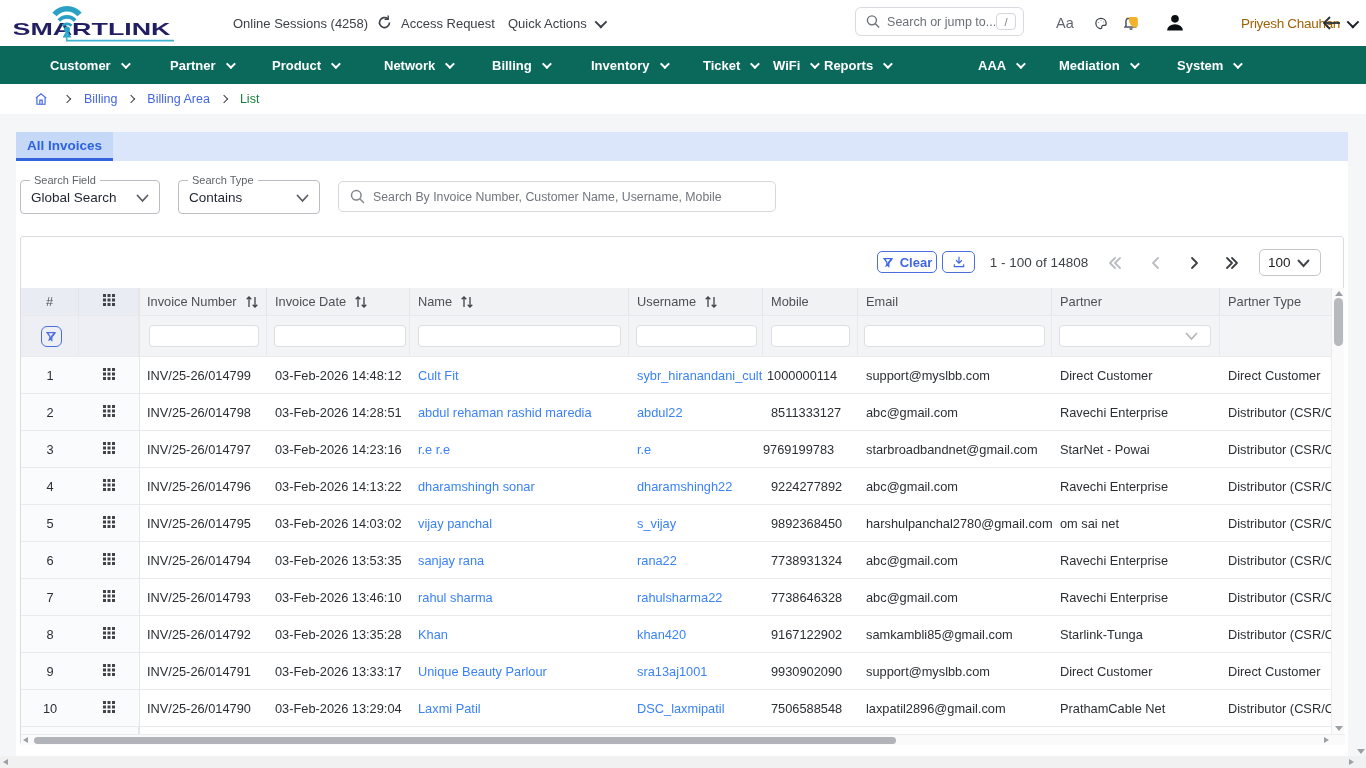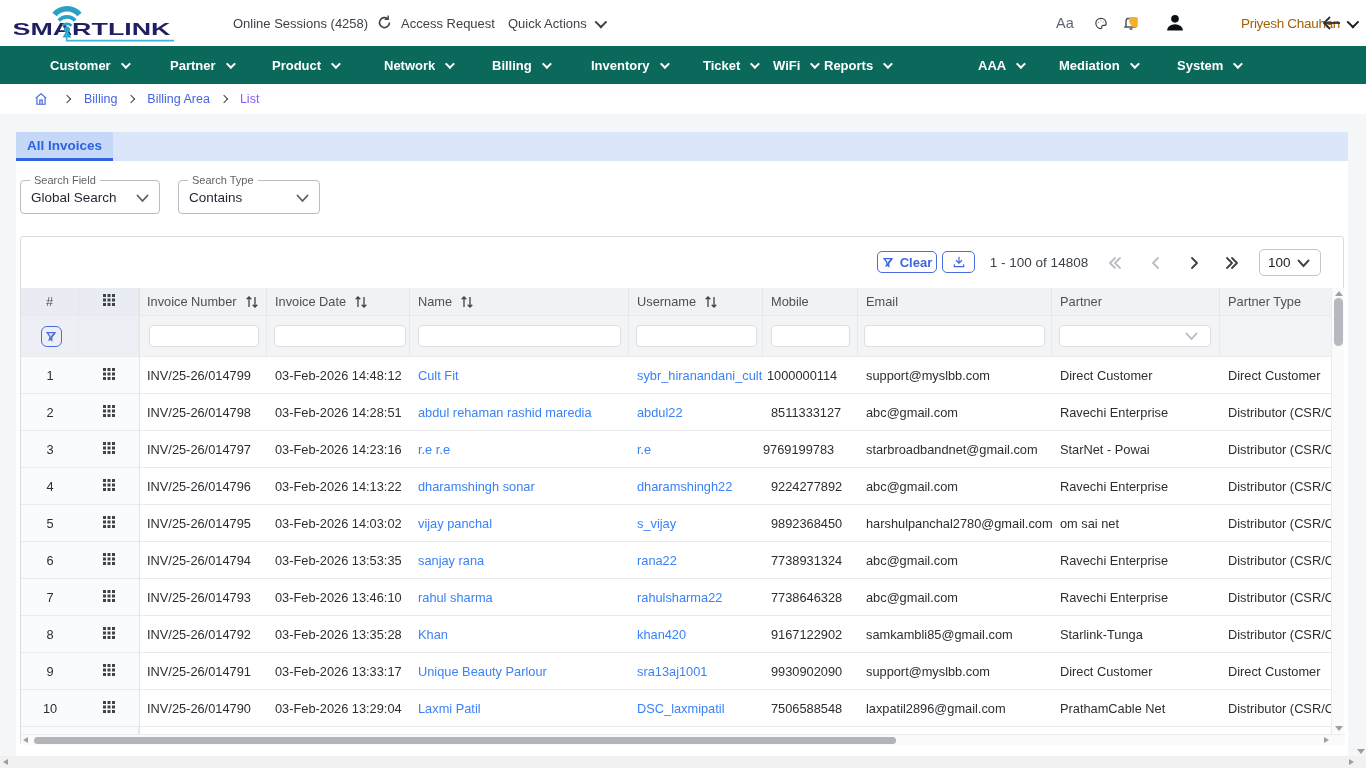--- a/index.html
+++ b/index.html
@@ -81,20 +81,28 @@
     <path d="M52.7 31 V 38.6 H 160" stroke="#3eb4d2" stroke-width="1.7" fill="none"></path>
   </svg>
   <div class="mid" style="left:233px">Online Sessions&nbsp;(4258)</div>
   <svg style="position:absolute;left:377px;top:15px" width="15" height="15" viewBox="0 0 15 15" fill="none" stroke="#3c4248" stroke-width="1.6">
     <path d="M12.5 7.5 a5 5 0 1 1 -1.7 -3.7"></path>
       <path d="M11.2 0.6 v3.6 h-3.6" stroke-width="1.4" fill="none"></path>
   </svg>
   <div class="mid" style="left:508px">Quick Actions<span class="chev"></span></div>
   <div class="mid" style="left:401px">Access Request</div>
 
+  <div id="srchpill">
+    <svg style="margin-left:10px;margin-right:7px" width="15" height="15" viewBox="0 0 15 15" fill="none" stroke="#6b7178" stroke-width="1.5">
+      <circle cx="6.3" cy="6.3" r="4.8"></circle>
+        <path d="M10 10 L14 14"></path>
+    </svg>
+    Search or jump to...
+    <span class="slash">/</span>
+  </div>
 
   <div class="hicon" style="left:1056px;color:#5f6570;font-size:14.5px">Aa</div>
   <div class="hicon" style="left:1094px">
     <svg width="14" height="13" viewBox="0 0 24 24" fill="none" stroke="#3a4047" stroke-width="2.2">
       <path d="M12 2.5 C6.5 2.5 2.5 6.5 2.5 11.5 C2.5 16 6 20.5 10.5 21.5 C12.5 21.9 13.8 20.6 13.4 19 C13 17.2 14 15.6 16 15.6 h2.3 C20.2 15.6 21.5 14 21.5 11.8 C21.3 6.3 17 2.5 12 2.5 z"></path>
       <circle cx="7.5" cy="10" r="0.9" fill="#3a4047" stroke="none"></circle>
         <circle cx="12" cy="6.8" r="0.9" fill="#3a4047" stroke="none"></circle>
         <circle cx="16.8" cy="9.3" r="0.9" fill="#3a4047" stroke="none"></circle>
     </svg>
   </div>
@@ -145,41 +153,48 @@
     <span class="csep"></span>
     <span style="width:14px"></span>
   <a>Billing</a>
   <span style="width:11px"></span>
     <span class="csep"></span>
     <span style="width:13px"></span>
   <a>Billing Area</a>
   <span style="width:11px"></span>
     <span class="csep"></span>
     <span style="width:13px"></span>
-  <span style="color:#8b5cf6">List</span>
+  <span style="color:#15803d">List</span>
 </div>
 
 <div id="panel">
   <div id="tabs">
       <div id="tabact">All Invoices</div>
     </div>
 
   <div class="fieldset" style="left:4px;top:48px;width:140px;">
     <span class="lbl">Search Field</span>
       <span class="val">Global Search</span>
       <svg style="position:absolute;right:10px;top:13px" width="13" height="9" viewBox="0 0 13 9" fill="none" stroke="#5a5f66" stroke-width="1.8" stroke-linecap="round">
         <path d="M1.5 1.5 L6.5 7 L11.5 1.5"></path>
       </svg>
   </div>
   <div class="fieldset" style="left:162px;top:48px;width:142px;">
     <span class="lbl">Search Type</span>
       <span class="val">Contains</span>
       <svg style="position:absolute;right:10px;top:13px" width="13" height="9" viewBox="0 0 13 9" fill="none" stroke="#5a5f66" stroke-width="1.8" stroke-linecap="round">
         <path d="M1.5 1.5 L6.5 7 L11.5 1.5"></path>
       </svg>
+  </div>
+  <div id="bigsearch">
+    <svg style="margin-left:11px;margin-right:8px" width="15" height="15" viewBox="0 0 15 15" fill="none" stroke="#80868c" stroke-width="1.5">
+      <circle cx="6.3" cy="6.3" r="4.8"></circle>
+        <path d="M10 10 L14 14"></path>
+    </svg>
+    Search By Invoice Number, Customer Name, Username, Mobile
   </div>
 
   <div id="card">
     <div class="btn" id="btnclear" style="left:856px;top:14px;width:60px;height:22px;">
         <svg width="13" height="13" viewBox="0 0 24 24" fill="none" stroke="#3f66e0" stroke-width="2.4">
           <path d="M4 5 h14 l-5.5 6.5 v7.5 l-3.5 -2.8 v-4.7 z"></path>
           <path d="M18.5 5.5 L6.5 19.5"></path>
         </svg>
         <span style="margin-left:5px">Clear</span>
       </div>

